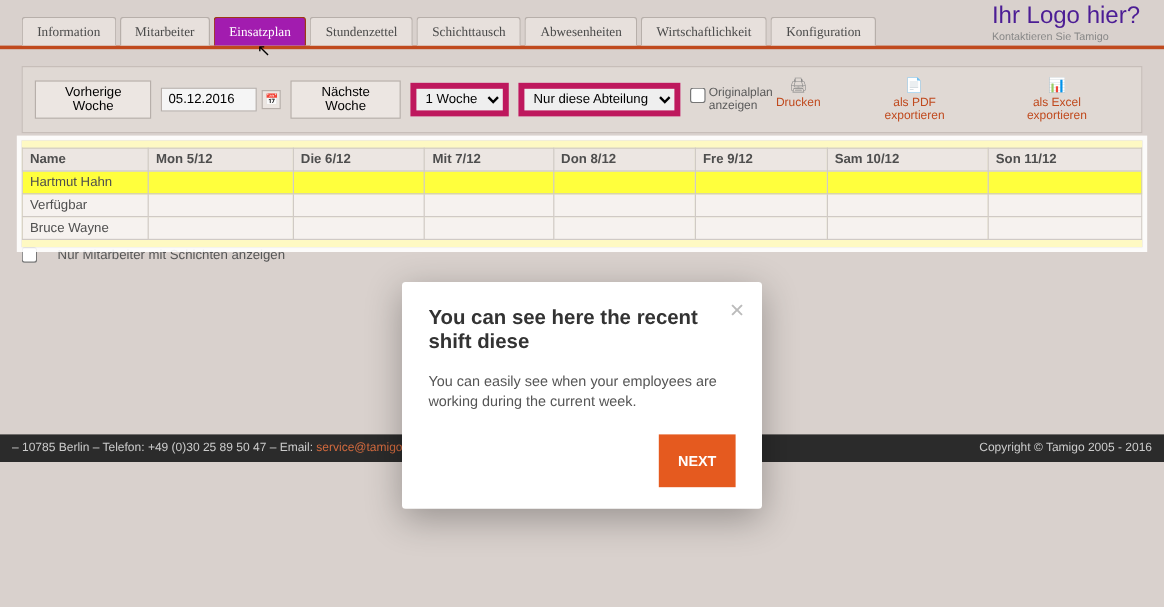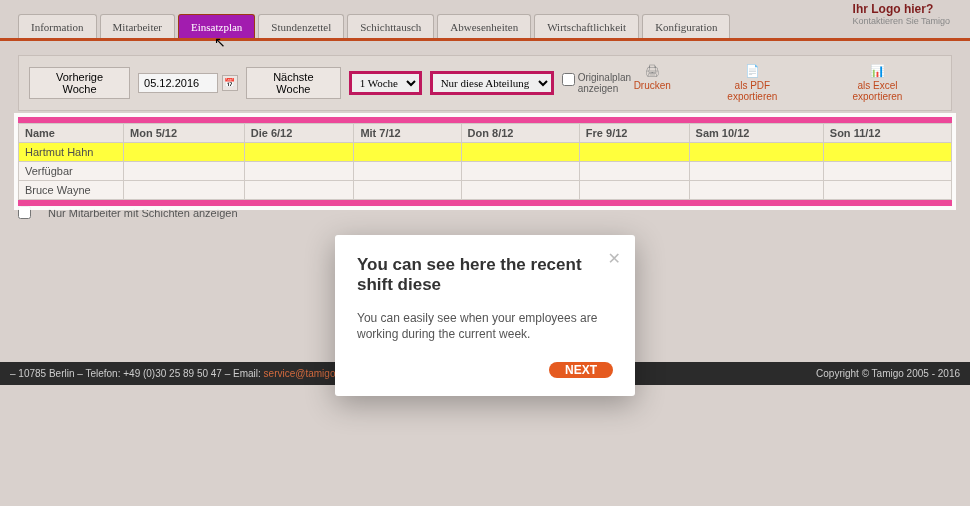--- a/index.html
+++ b/index.html
@@ -15,23 +15,23 @@
 }
 
 
 .logo-area {
   position: absolute;
   top: 2px;
   right: 20px;
   text-align: left;
 }
 .logo-title {
-  font-size: 12px;
-  color: #7f1d1d;
-  font-weight: bold;
+  font-size: 20px;
+  color: #4c1d95;
+  font-weight: normal;
 }
 .logo-subtitle {
   font-size: 9px;
   color: #888;
 }
 
 
 .tabs {
   margin-top: 14px;
   display: flex;
@@ -96,22 +96,21 @@
   background: #ece6e2;
   border: 1px solid #b7afaa;
   display: flex;
   align-items: center;
   justify-content: center;
   font-size: 9px;
 }
 .toolbar select {
   font-size: 11px;
   padding: 2px 4px;
-  border: 3px solid #be185d;
-  font-family: Liberation Serif, serif;
+  border: 5px solid #be185d;
 }
 .original-plan {
   display: flex;
   align-items: flex-start;
   gap: 3px;
   font-size: 10px;
   line-height: 1.1;
   max-width: 64px;
 }
 .original-plan input { margin-top: 1px; }
@@ -142,21 +141,21 @@
   background: #e0d9d4;
   font-weight: bold;
   font-size: 12px;
   color: #5a524d;
 }
 
 
 .table-panel {
   margin-top: 6px;
   padding: 6px 0;
-  background: #ec4899;
+  background: #fef9c3;
   outline: 4px solid rgba(255,255,255,0.9);
   box-shadow: 0 0 0 1px #cfc8c3;
 }
 table.schedule {
   width: 100%;
   border-collapse: collapse;
   font-size: 11px;
   color: #4e4e4e;
 }
 table.schedule th, table.schedule td {
@@ -232,25 +231,25 @@
   line-height: 1.35;
 }
 .modal .modal-actions {
   margin-top: 20px;
   text-align: right;
 }
 .modal .next-btn {
   background: #e55a1f;
   color: #fff;
   border: none;
-  padding: 1px 16px;
+  padding: 15px 16px;
   font-size: 12px;
   font-weight: bold;
   cursor: pointer;
-  border-radius: 10px;
+  border-radius: 0;
 }
 
 
 .cursor {
   position: absolute;
   left: 214px;
   top: 34px;
   font-size: 14px;
   color: #000;
   pointer-events: none;

